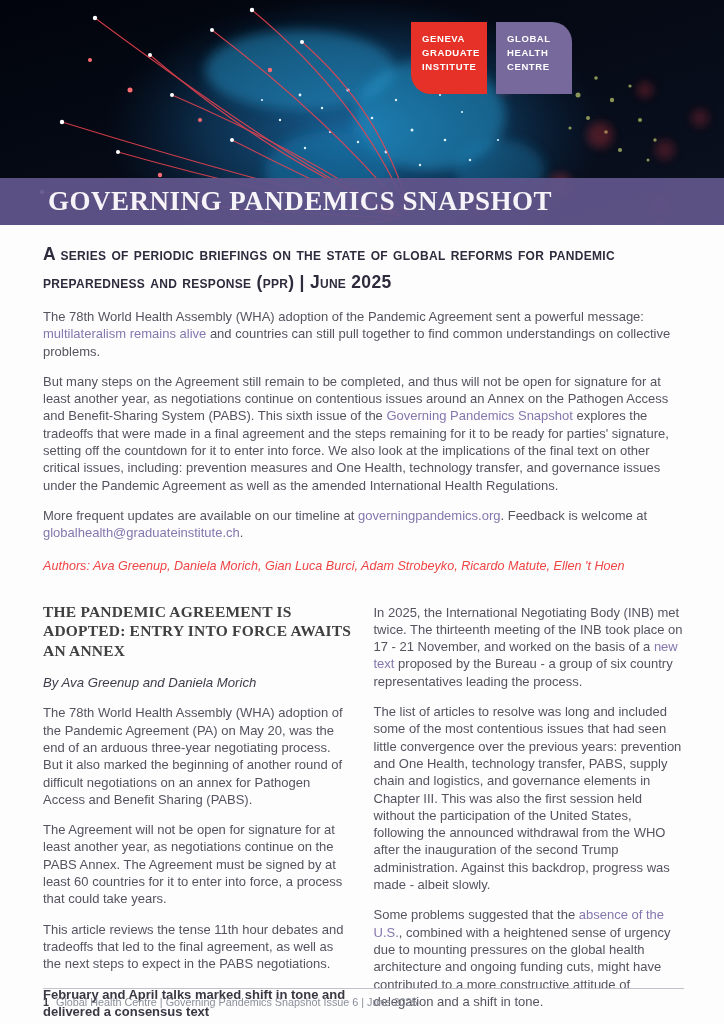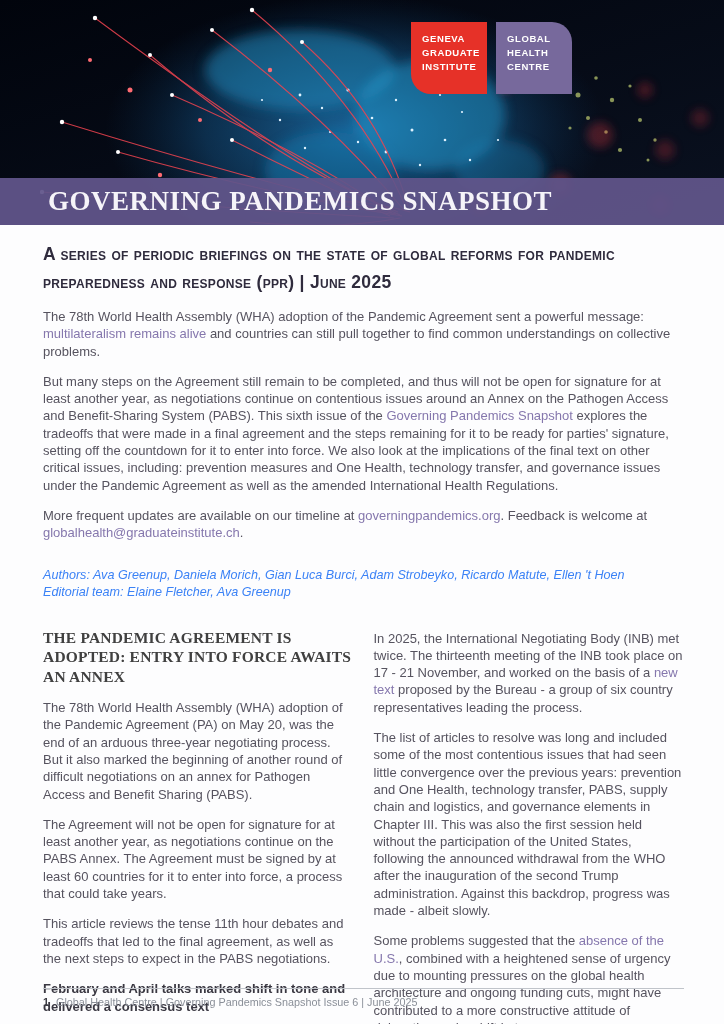--- a/index.html
+++ b/index.html
@@ -28,21 +28,21 @@
   
   .content{padding:0 40px 0 43px;color:#56535f;font-size:13px;line-height:17.3px;}
   .subtitle{
     margin-top:15px;max-width:648px;
     font-variant:small-caps;font-weight:bold;color:#2f2b3d;
     font-size:17.5px;line-height:28px;letter-spacing:.3px;
   }
   .content p{margin:13px 0 0 0;}
   .intro p.first{margin-top:12px;}
   a.lnk{color:#8577ad;text-decoration:none;cursor:pointer;}
-  .authors{margin-top:25px;font-style:italic;color:#3b82f6;font-size:12.6px;line-height:17px;}
+  .authors{margin-top:16px;font-style:italic;color:#ef4444;font-size:12.6px;line-height:17px;}
   
   .columns{display:flex;gap:20px;margin-top:27px;}
   .col{flex:1;min-width:0;}
   .article-heading{
     font-family:"Liberation Serif","DejaVu Serif",serif;font-weight:bold;
     color:#404040;font-size:15.5px;line-height:19.5px;letter-spacing:.2px;margin:0;
   }
   .byline{margin-top:14px;font-style:italic;color:#3f3d49;font-size:13.2px;}
   .col p{margin:13px 0 0 0;}
   .subhead{margin-top:13px;font-weight:bold;color:#3a3842;}
@@ -197,27 +197,27 @@
 
     <div class="intro">
       <p class="first"><span>The 78th World Health Assembly (WHA) adoption of the Pandemic Agreement sent a powerful message: </span><a class="lnk">multilateralism remains alive</a><span> and countries can still pull together to find common understandings on collective problems.</span></p>
 
       <p><span>But many steps on the Agreement still remain to be completed, and thus will not be open for signature for at least another year, as negotiations continue on contentious issues around an Annex on the Pathogen Access and Benefit-Sharing System (PABS). This sixth issue of the </span><a class="lnk">Governing Pandemics Snapshot</a><span> explores the tradeoffs that were made in a final agreement and the steps remaining for it to be ready for parties' signature, setting off the countdown for it to enter into force. We also look at the implications of the final text on other critical issues, including: prevention measures and One Health, technology transfer, and governance issues under the Pandemic Agreement as well as the amended International Health Regulations.</span></p>
 
       <p><span>More frequent updates are available on our timeline at </span><a class="lnk">governingpandemics.org</a><span>. Feedback is welcome at </span><a class="lnk">globalhealth@graduateinstitute.ch</a><span>.</span></p>
 
       <div class="authors">
         <div>Authors: Ava Greenup, Daniela Morich, Gian Luca Burci, Adam Strobeyko, Ricardo Matute, Ellen 't Hoen</div>
-        <div>Editorial team: Elaine Fletcher, Ava Greenup</div>
       </div>
     </div>
 
     <div class="columns">
       <div class="col">
         <h2 class="article-heading">THE PANDEMIC AGREEMENT IS ADOPTED: ENTRY INTO FORCE AWAITS AN ANNEX</h2>
+        <div class="byline">By Ava Greenup and Daniela Morich</div>
         <p>The 78th World Health Assembly (WHA) adoption of the Pandemic Agreement (PA) on May 20, was the end of an arduous three-year negotiating process. But it also marked the beginning of another round of difficult negotiations on an annex for Pathogen Access and Benefit Sharing (PABS).</p>
         <p>The Agreement will not be open for signature for at least another year, as negotiations continue on the PABS Annex. The Agreement must be signed by at least 60 countries for it to enter into force, a process that could take years.</p>
         <p>This article reviews the tense 11th hour debates and tradeoffs that led to the final agreement, as well as the next steps to expect in the PABS negotiations.</p>
         <p class="subhead">February and April talks marked shift in tone and delivered a consensus text</p>
       </div>
 
       <div class="col">
         <p style="margin-top:2px"><span>In 2025, the International Negotiating Body (INB) met twice. The thirteenth meeting of the INB took place on 17 - 21 November, and worked on the basis of a </span><a class="lnk">new text</a><span> proposed by the Bureau - a group of six country representatives leading the process.</span></p>
         <p>The list of articles to resolve was long and included some of the most contentious issues that had seen little convergence over the previous years: prevention and One Health, technology transfer, PABS, supply chain and logistics, and governance elements in Chapter III. This was also the first session held without the participation of the United States, following the announced withdrawal from the WHO after the inauguration of the second Trump administration. Against this backdrop, progress was made - albeit slowly.</p>
         <p><span>Some problems suggested that the </span><a class="lnk">absence of the U.S.</a><span>, combined with a heightened sense of urgency due to mounting pressures on the global health architecture and ongoing funding cuts, might have contributed to a more constructive attitude of delegation and a shift in tone.</span></p>

